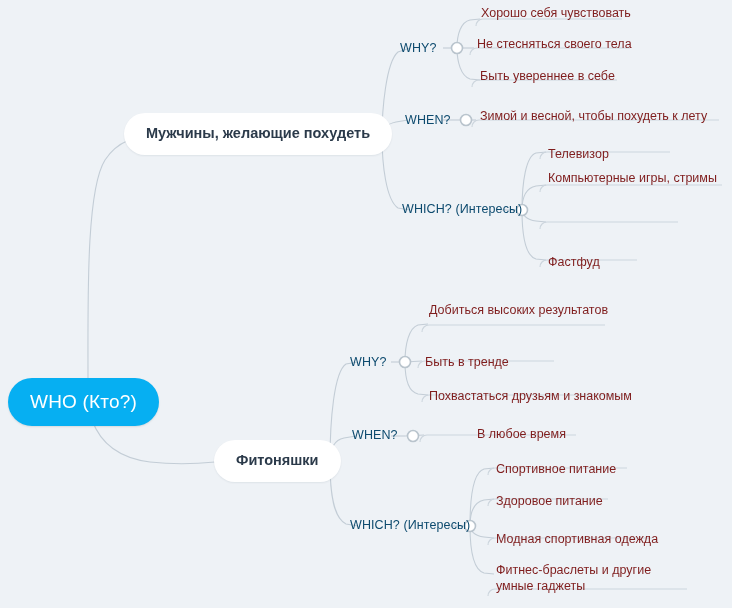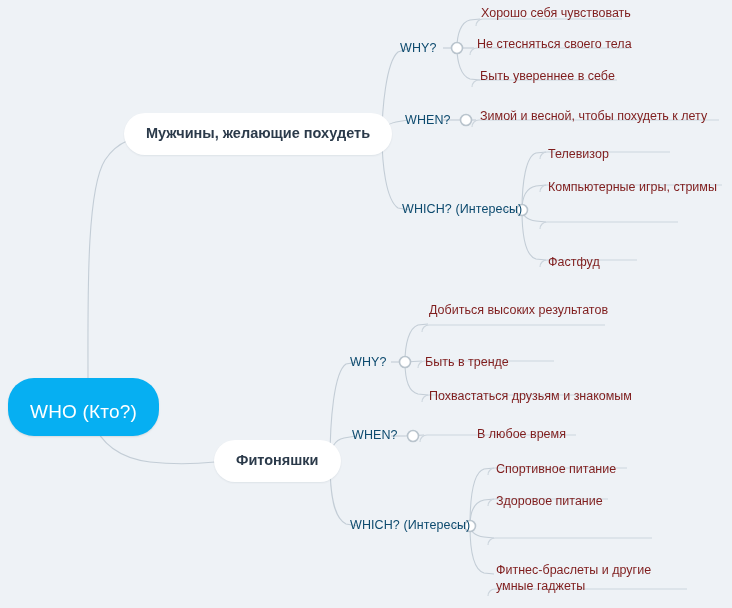--- a/index.html
+++ b/index.html
@@ -47,21 +47,21 @@
     white-space: nowrap;
   }
 
   
   .root-node {
     background: #06aff2;
     color: #ffffff;
     border-radius: 26px;
     font-size: 19px;
     line-height: 1;
-    padding: 24px 22px 15px 22px;
+    padding: 14px 22px 15px 22px;
     letter-spacing: 0.2px;
     box-shadow: 0 1px 2px rgba(0,0,0,0.10);
   }
 
   
   .pill-node {
     background: #ffffff;
     color: #2b3a4a;
     border-radius: 22px;
     font-size: 14.5px;
@@ -175,31 +175,32 @@
 
   <div class="node leaf-node" style="left:481px; top:5px;">Хорошо себя чувствовать</div>
   <div class="node leaf-node" style="left:477px; top:36px;">Не стесняться своего тела</div>
   <div class="node leaf-node" style="left:480px; top:68px;">Быть увереннее в себе</div>
 
   <div class="node cat-node" style="left:405px; top:113px;">WHEN?</div>
   <div class="node leaf-node" style="left:480px; top:108px;">Зимой и весной, чтобы похудеть к лету</div>
 
   <div class="node cat-node" style="left:402px; top:202px;">WHICH? (Интересы)</div>
   <div class="node leaf-node" style="left:548px; top:146px;">Телевизор</div>
-  <div class="node leaf-node" style="left:548px; top:179px;text-align:center;">Компьютерные игры, стримы</div>
+  <div class="node leaf-node" style="left:548px; top:170px;text-align:center;">Компьютерные игры, стримы</div>
   <div class="node leaf-node" style="left:548px; top:254px;">Фастфуд</div>
 
   <div class="node pill-node" style="left:214px; top:440px;">Фитоняшки</div>
 
   <div class="node cat-node" style="left:350px; top:355px;">WHY?</div>
   <div class="node leaf-node" style="left:429px; top:302px;">Добиться высоких результатов</div>
   <div class="node leaf-node" style="left:425px; top:354px;">Быть в тренде</div>
   <div class="node leaf-node" style="left:429px; top:388px;">Похвастаться друзьям и знакомым</div>
 
   <div class="node cat-node" style="left:352px; top:428px;">WHEN?</div>
   <div class="node leaf-node" style="left:431px; top:426px;margin-left:46px;">В любое время</div>
 
   <div class="node cat-node" style="left:350px; top:518px;">WHICH? (Интересы)</div>
   <div class="node leaf-node" style="left:496px; top:461px;">Спортивное питание</div>
   <div class="node leaf-node" style="left:496px; top:493px;">Здоровое питание</div>
+  <div class="node leaf-node" style="left:496px; top:531px;">Модная спортивная одежда</div>
   <div class="node leaf-node wrap" style="left:496px; top:562px;">Фитнес-браслеты и другие умные гаджеты</div>
 
 </div>
 
 </body></html>

